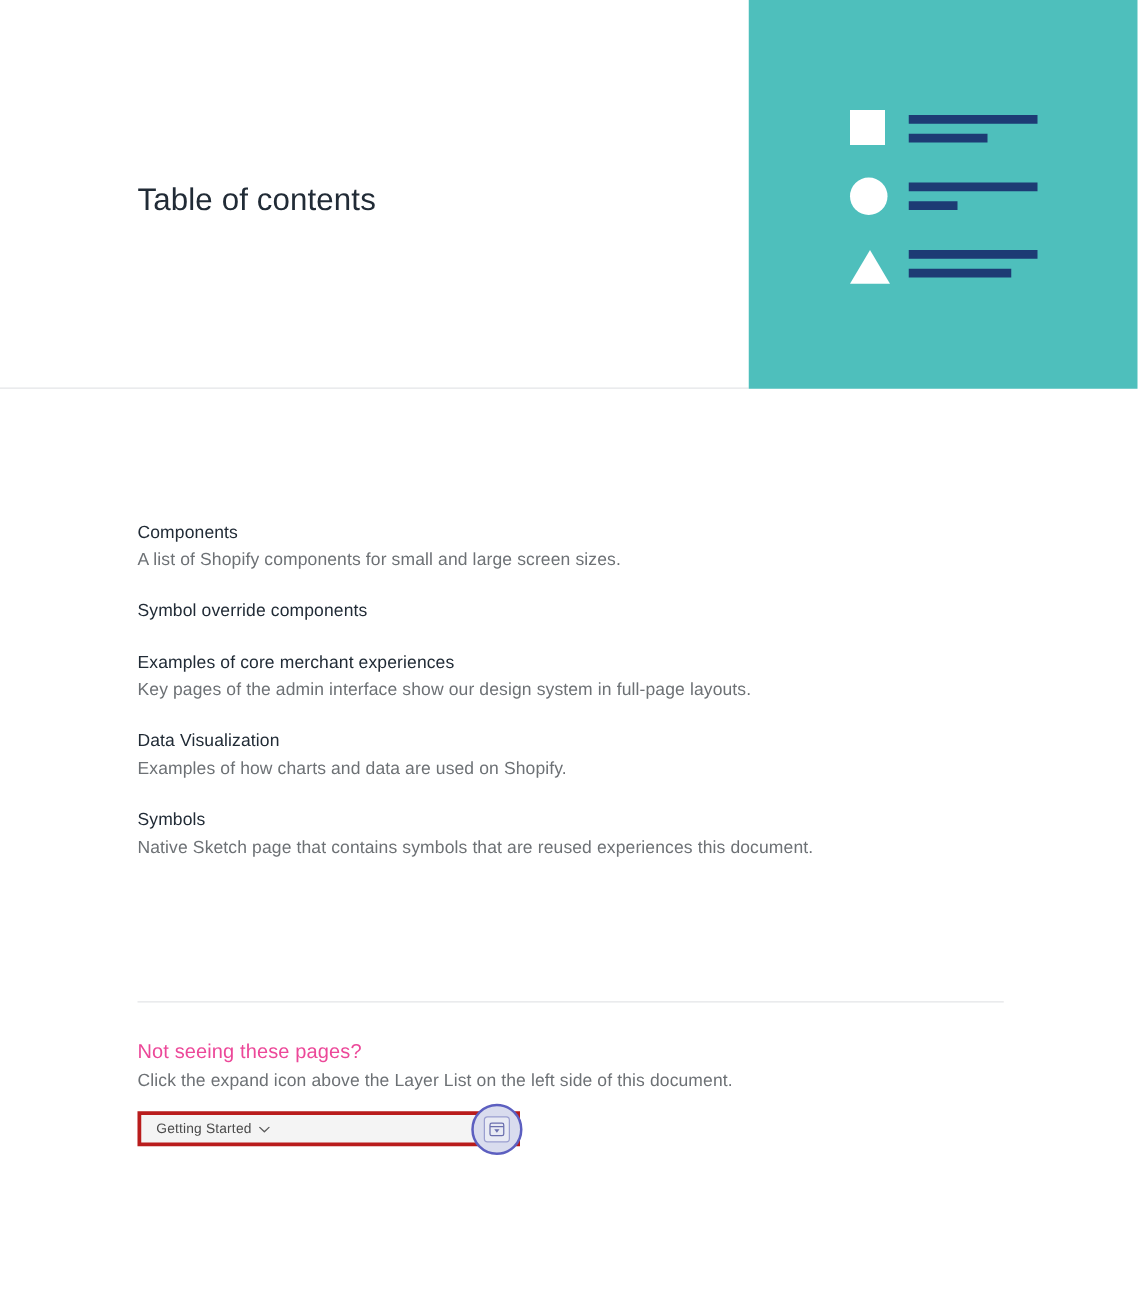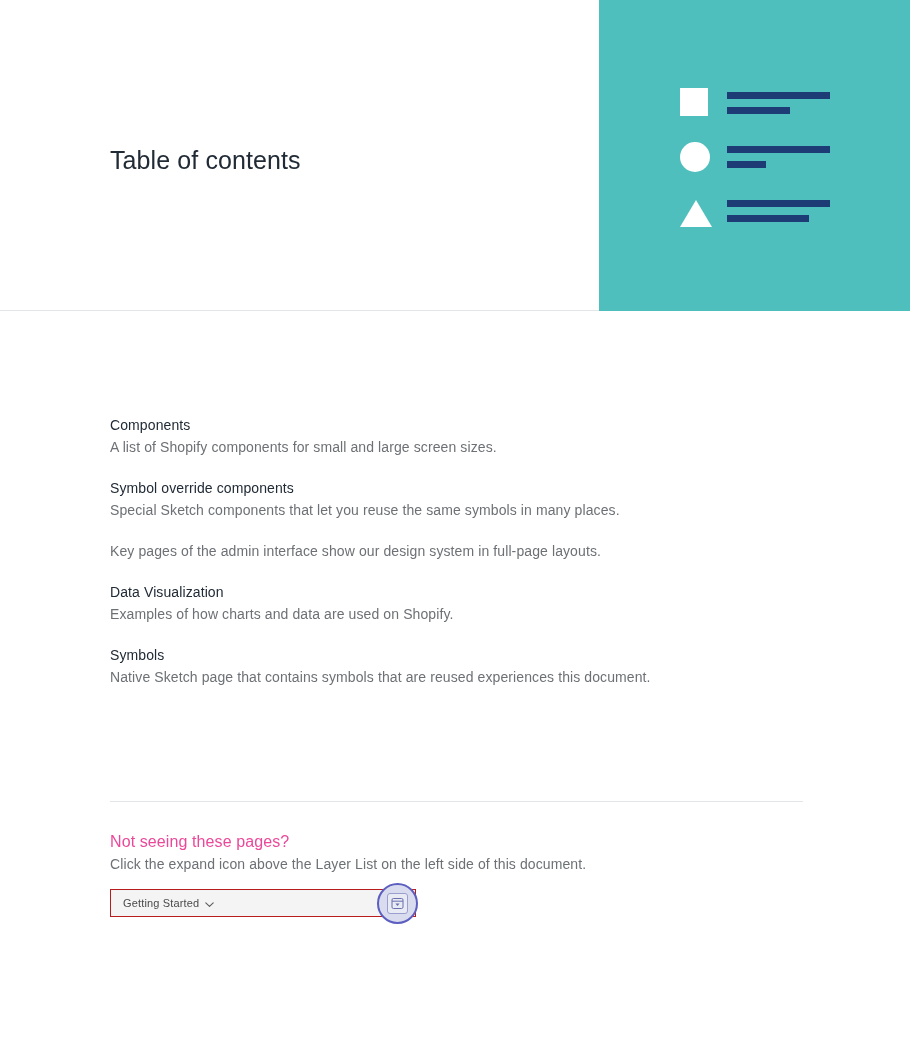--- a/index.html
+++ b/index.html
@@ -150,21 +150,21 @@
   }
 
   
   .page-bar {
     position: absolute;
     left: 110px;
     top: 889px;
     width: 306px;
     height: 28px;
     background: #f4f4f4;
-    border: 1px solid #b91c1c;
+    border: 3px solid #b91c1c;
     box-sizing: border-box;
     display: flex;
     align-items: center;
   }
   .page-bar-label {
     margin-left: 12px;
     font-size: 11px;
     color: #4a4a4a;
     letter-spacing: 0.15px;
   }
@@ -239,24 +239,24 @@
 
 <div class="toc">
 
   <div class="toc-entry">
     <div class="toc-title">Components</div>
     <div class="toc-desc">A list of Shopify components for small and large screen sizes.</div>
   </div>
 
   <div class="toc-entry">
     <div class="toc-title">Symbol override components</div>
-    <div class="toc-desc">Special Sketch components that let you reuse the same symbols in many places.</div>
-  </div>
-
-  <div class="toc-entry">
+  </div>
+
+  <div class="toc-entry">
+    <div class="toc-title">Examples of core merchant experiences</div>
     <div class="toc-desc">Key pages of the admin interface show our design system in full-page layouts.</div>
   </div>
 
 
   <div class="toc-entry">
     <div class="toc-title">Data Visualization</div>
     <div class="toc-desc">Examples of how charts and data are used on Shopify.</div>
   </div>
 
   <div class="toc-entry">

